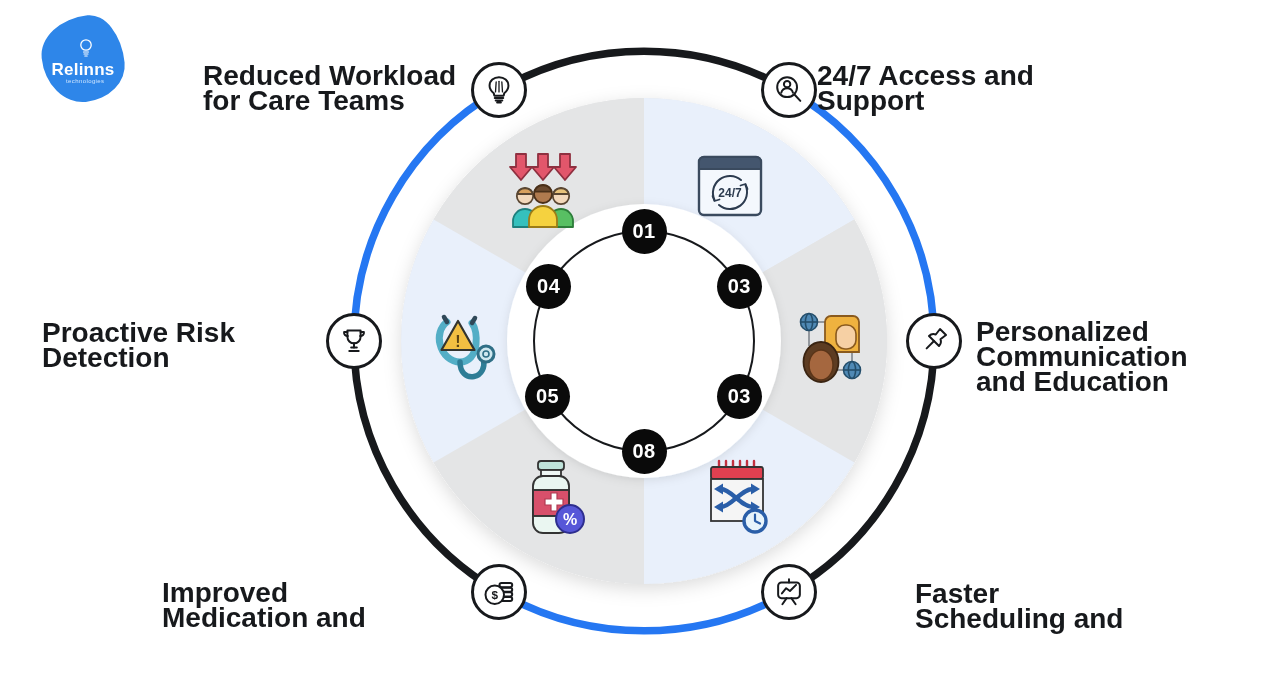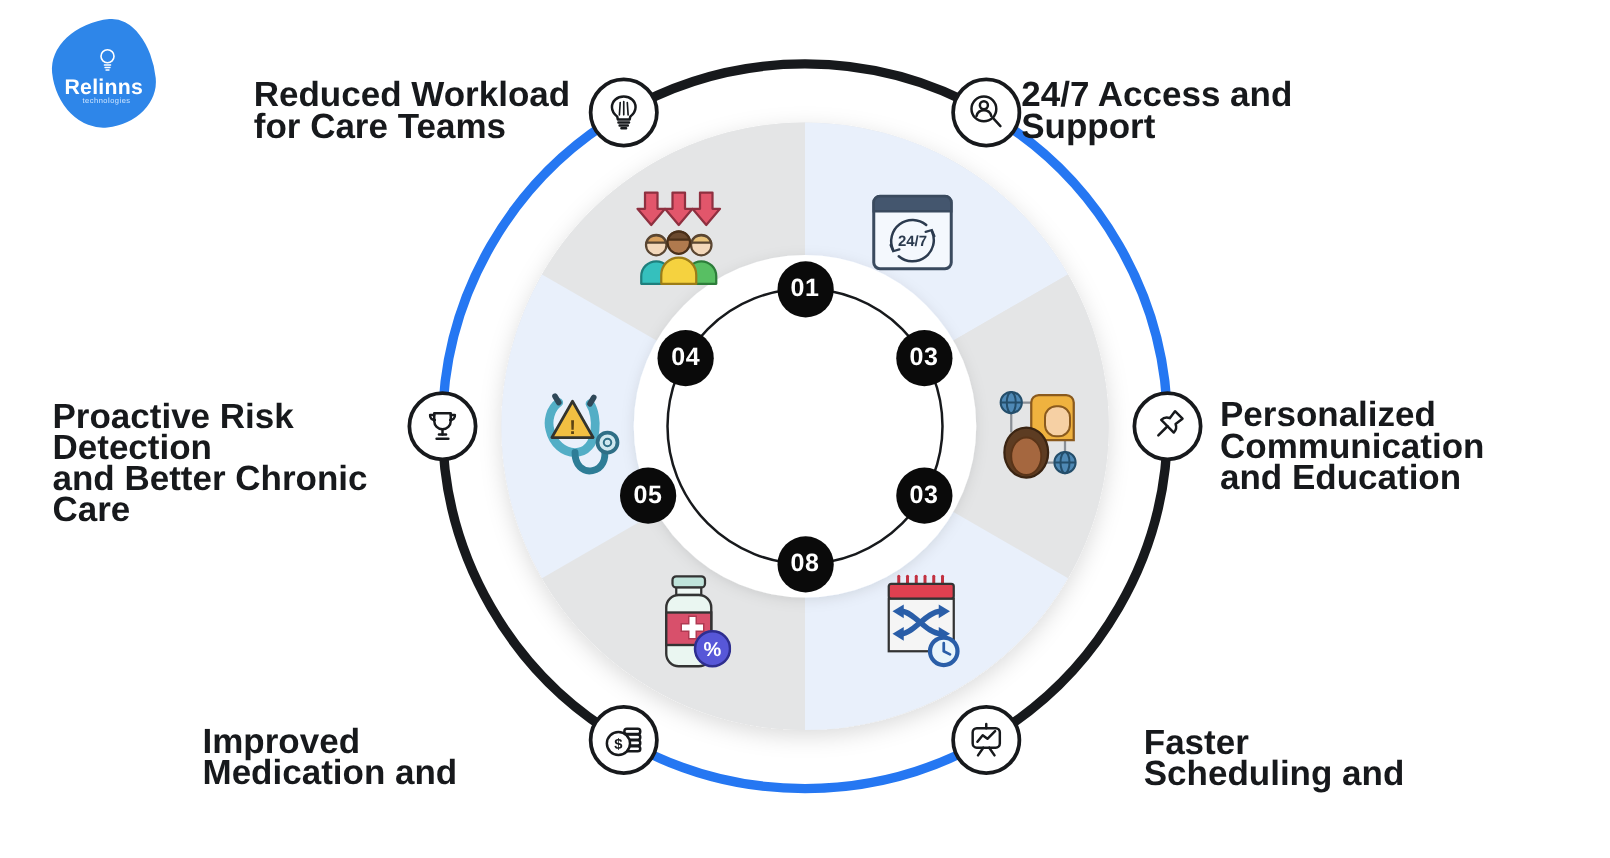--- a/index.html
+++ b/index.html
@@ -99,21 +99,20 @@
     <div>and Education</div>
   </div>
   <div class="label" style="left:915px;top:581px;width:240px">
     <div>Faster Scheduling and</div>
   </div>
   <div class="label" style="left:162px;top:580px;width:280px">
     <div>Improved Medication and</div>
   </div>
   <div class="label" style="left:42px;top:320px;width:280px">
     <div>Proactive Risk Detection</div>
-    <div>and Better Chronic Care</div>
   </div>
 
   <div class="node" style="left:471px;top:62px">
     <svg width="34" height="34" viewBox="0 0 36 36" fill="none" stroke="#17191c" stroke-width="2.1" stroke-linecap="round" stroke-linejoin="round">
       <path d="M12.5 21.5 C9.5 19 8 16.5 8 13.5 C8 8 12.5 4.5 18 4.5 C23.5 4.5 28 8 28 13.5 C28 16.5 26.5 19 23.5 21.5 L23 24 H13 Z"></path>
       <path d="M15 9.5 L14.3 20" stroke-width="1.4"></path>
         <path d="M18 8.8 V20" stroke-width="1.4"></path>
         <path d="M21 9.5 L21.7 20" stroke-width="1.4"></path>
       <path d="M13.5 26.5 H22.5 M14.5 29 H21.5 M16 31.3 H20"></path>
     </svg>
@@ -169,21 +168,21 @@
     </div>
   <div class="badge" style="left:716.8px;top:263.5px">
       <span>03</span>
     </div>
   <div class="badge" style="left:716.8px;top:373.5px">
       <span>03</span>
     </div>
   <div class="badge" style="left:621.5px;top:428.5px">
       <span>08</span>
     </div>
-  <div class="badge" style="left:496px;top:373.5px">
+  <div class="badge" style="left:525px;top:373.5px">
       <span>05</span>
     </div>
   <div class="badge" style="left:526.2px;top:263.5px">
       <span>04</span>
     </div>
 
   <svg class="seg-icon" style="left:505px;top:149px" width="76" height="80" viewBox="0 0 76 80">
     <g stroke="#8f3040" stroke-width="1.8" fill="#e2566b" stroke-linejoin="round">
       <path d="M11 5 h10 v13 h6 L16 31 L5 18 h6 Z"></path>
       <path d="M33 5 h10 v13 h6 L38 31 L27 18 h6 Z"></path>

